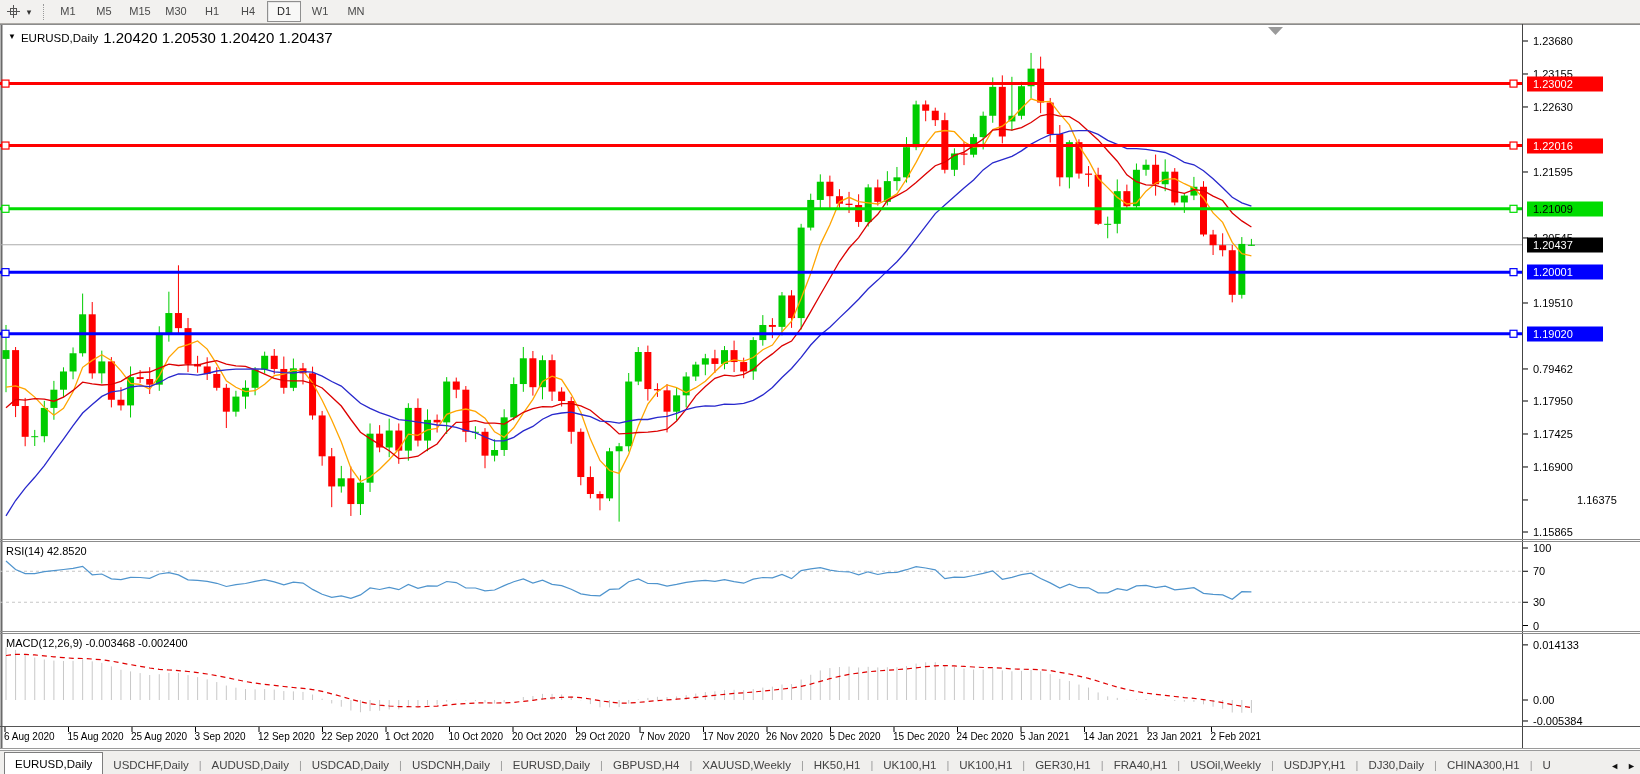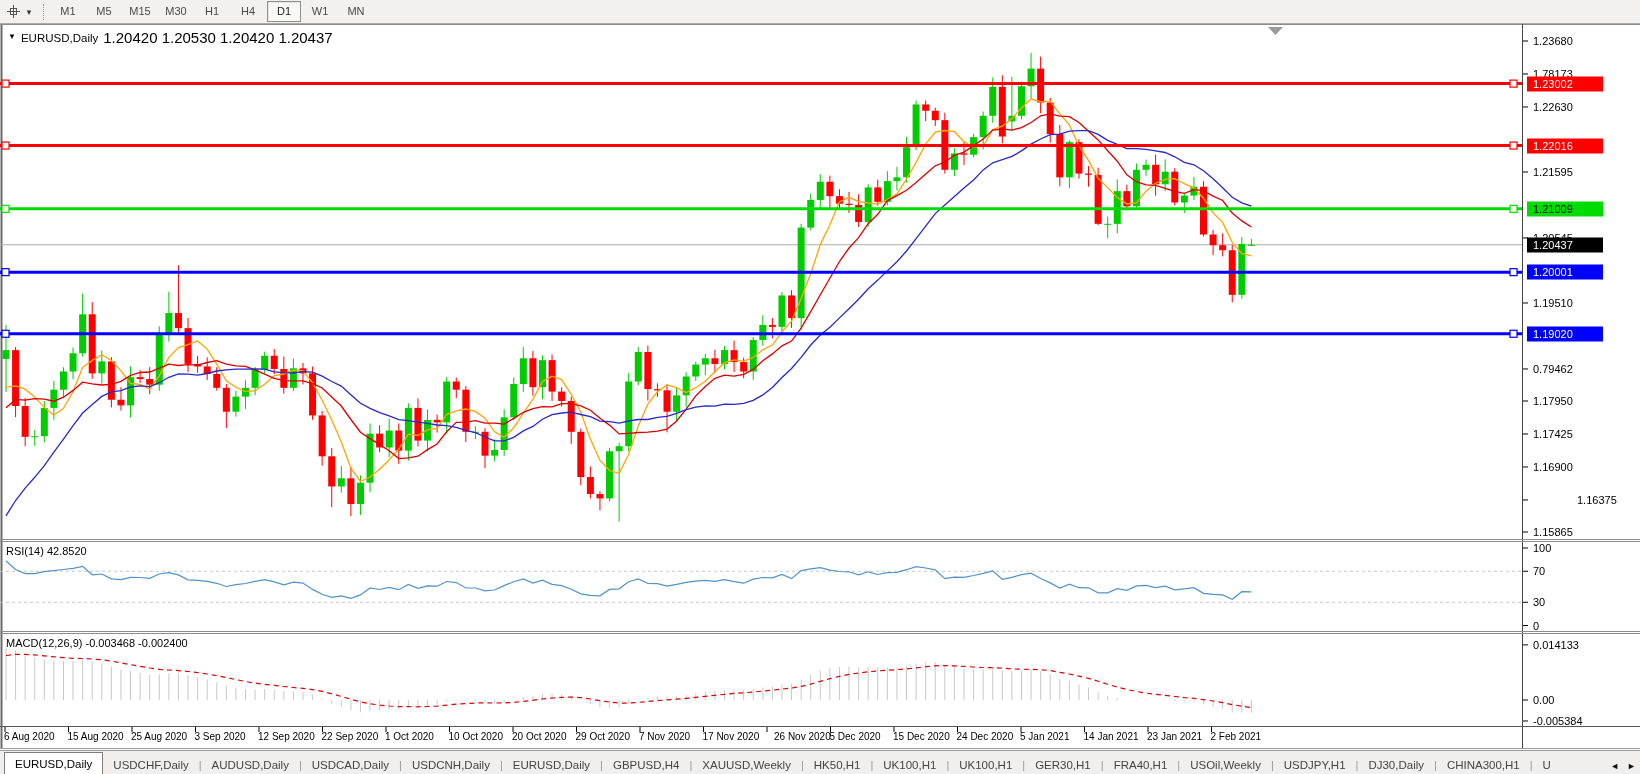--- a/index.html
+++ b/index.html
@@ -541,21 +541,21 @@
     <div id="labels" style="position:absolute;inset:0;pointer-events:none;">
       <div id="title" class="lbl">
         <span class="tri">▼</span>
         <span class="sym">EURUSD,Daily</span>
         <span class="vals">1.20420 1.20530 1.20420 1.20437</span>
       </div>
       <div class="lbl ind-lbl" style="left:6px;top:521px;">RSI(14) 42.8520</div>
       <div class="lbl ind-lbl" style="left:6px;top:613px;">MACD(12,26,9) -0.003468 -0.002400</div>
       <div id="axis-labels">
           <div class="axis-lbl" style="top: 17px;">1.23680</div>
-          <div class="axis-lbl" style="top: 49.9846px;">1.78173</div>
+          <div class="axis-lbl" style="top: 49.9846px;">1.23155</div>
           <div class="axis-lbl" style="top: 82.9693px;">1.22630</div>
           <div class="axis-lbl" style="top: 147.996px;">1.21595</div>
           <div class="axis-lbl" style="top: 213.965px;">1.20545</div>
           <div class="axis-lbl" style="top: 278.992px;">1.19510</div>
           <div class="axis-lbl" style="top: 344.962px;">0.79462</div>
           <div class="axis-lbl" style="top: 377.004px;">1.17950</div>
           <div class="axis-lbl" style="top: 409.988px;">1.17425</div>
           <div class="axis-lbl" style="top: 442.973px;">1.16900</div>
           <div class="axis-lbl" style="top: 475.958px; margin-left: 44px;">1.16375</div>
           <div class="axis-lbl" style="top: 508px;">1.15865</div>
@@ -579,21 +579,21 @@
           <div class="date-lbl" style="left: 131px;">25 Aug 2020</div>
           <div class="date-lbl" style="left: 194.5px;">3 Sep 2020</div>
           <div class="date-lbl" style="left: 258px;">12 Sep 2020</div>
           <div class="date-lbl" style="left: 321.5px;">22 Sep 2020</div>
           <div class="date-lbl" style="left: 385px;">1 Oct 2020</div>
           <div class="date-lbl" style="left: 448.5px;">10 Oct 2020</div>
           <div class="date-lbl" style="left: 512px;">20 Oct 2020</div>
           <div class="date-lbl" style="left: 575.5px;">29 Oct 2020</div>
           <div class="date-lbl" style="left: 639px;">7 Nov 2020</div>
           <div class="date-lbl" style="left: 702.5px;">17 Nov 2020</div>
-          <div class="date-lbl" style="left: 766px; margin-left: 8px;">26 Nov 2020</div>
+          <div class="date-lbl" style="left: 766px;">26 Nov 2020</div>
           <div class="date-lbl" style="left: 829.5px;">5 Dec 2020</div>
           <div class="date-lbl" style="left: 893px;">15 Dec 2020</div>
           <div class="date-lbl" style="left: 956.5px;">24 Dec 2020</div>
           <div class="date-lbl" style="left: 1020px;">5 Jan 2021</div>
           <div class="date-lbl" style="left: 1083.5px;">14 Jan 2021</div>
           <div class="date-lbl" style="left: 1147px;">23 Jan 2021</div>
           <div class="date-lbl" style="left: 1210.5px;">2 Feb 2021</div>
         </div>
     </div>
   </div>

